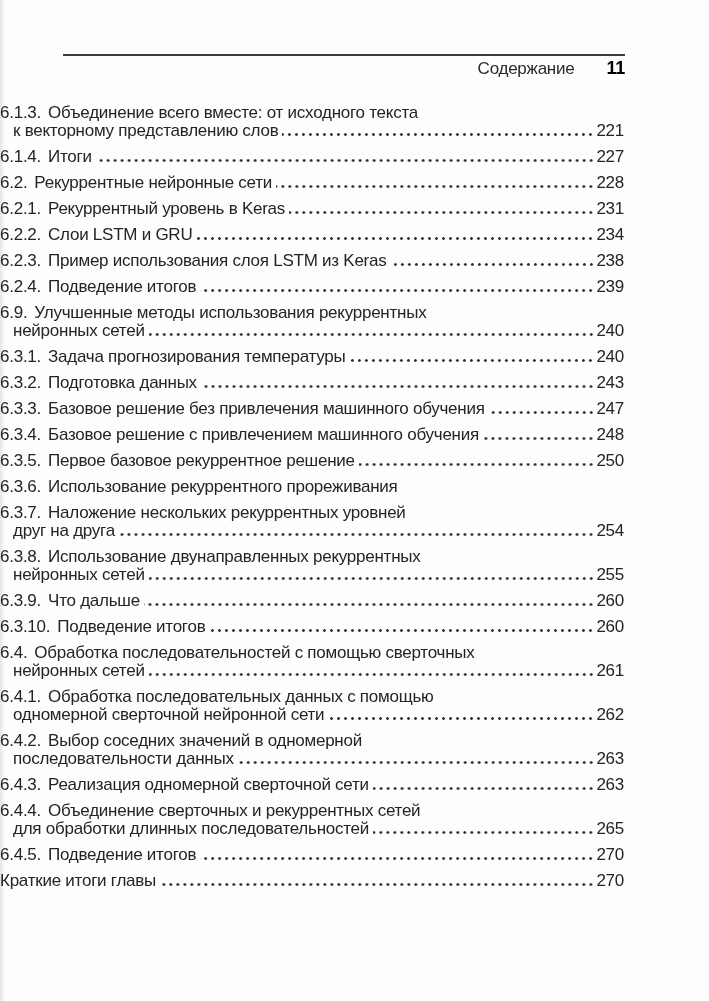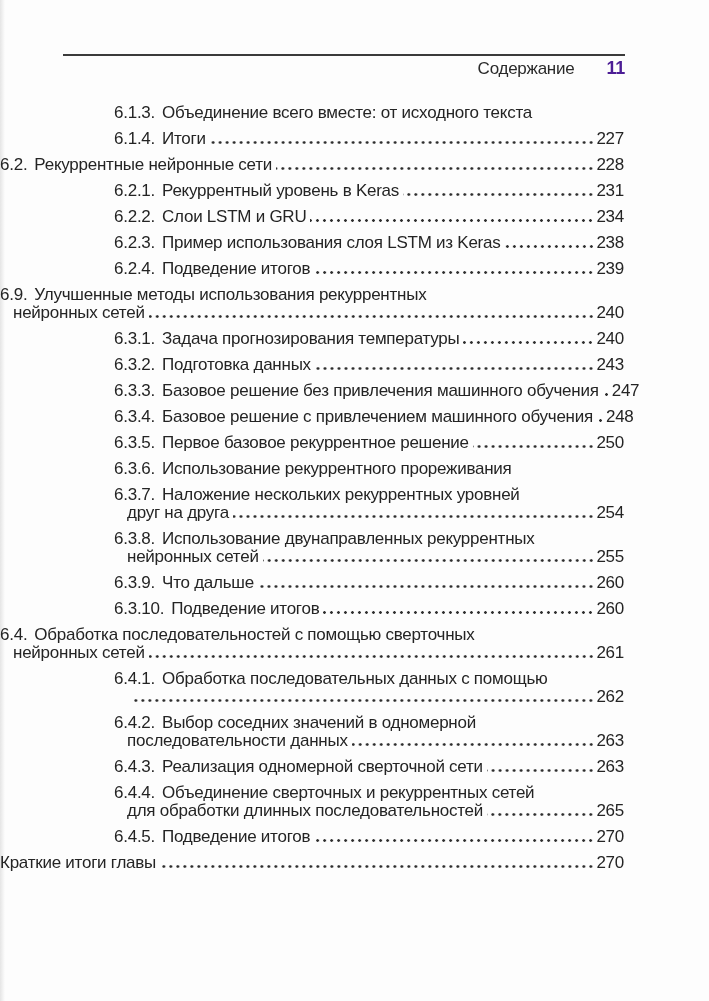--- a/index.html
+++ b/index.html
@@ -36,34 +36,34 @@
     justify-content: flex-end;
     align-items: baseline;
     font-size: 17px;
     letter-spacing: -0.25px;
     color: #2a2a2a;
   }
   .page-number {
     font-weight: bold;
     font-size: 18px;
     margin-left: 32px;
-    color: #4c1d95;
+    color: #000000;
   }
   .toc {
     position: absolute;
     top: 104px; left: 0;
     width: 709px;
     font-size: 17px;
     line-height: 18px;
     letter-spacing: -0.25px;
     color: #242424;
   }
   .entry { padding-right: 85px; margin-bottom: 8px; }
   .entry.lvl1, .entry.lvl2 { margin-top: 6px; }
-  .entry.lvl3 { padding-left: 114px; }
+  .entry.lvl3 { }
   .line {
     display: flex;
     align-items: baseline;
     white-space: nowrap;
   }
   .line.cont { padding-left: 13px; }
   .num { flex: none; margin-right: 7px; }
   .txt { flex: none; text-align: right; }
   .leader {
     flex: 1 1 10px;
@@ -86,20 +86,25 @@
   <div class="header">
     <span class="running-title">Содержание</span>
     <span class="page-number">11</span>
   </div>
   <div class="toc" id="toc">
       <div class="entry lvl3">
         <div class="line">
           <span class="num">6.1.3.</span>
           <span class="txt">Объединение всего вместе: от исходного текста</span>
         </div>
+        <div class="line cont">
+          <span class="txt">к векторному представлению слов</span>
+          <span class="leader"></span>
+          <span class="pg">221</span>
+        </div>
       </div>
       <div class="entry lvl3">
         <div class="line">
           <span class="num">6.1.4.</span>
           <span class="txt">Итоги</span>
           <span class="leader"></span>
           <span class="pg">227</span>
         </div>
       </div>
       <div class="entry lvl2">
@@ -247,20 +252,21 @@
           <span class="leader"></span>
           <span class="pg">261</span>
         </div>
       </div>
       <div class="entry lvl3">
         <div class="line">
           <span class="num">6.4.1.</span>
           <span class="txt">Обработка последовательных данных с помощью</span>
         </div>
         <div class="line cont">
+          <span class="txt">одномерной сверточной нейронной сети</span>
           <span class="leader"></span>
           <span class="pg">262</span>
         </div>
       </div>
       <div class="entry lvl3">
         <div class="line">
           <span class="num">6.4.2.</span>
           <span class="txt">Выбор соседних значений в одномерной</span>
         </div>
         <div class="line cont">

